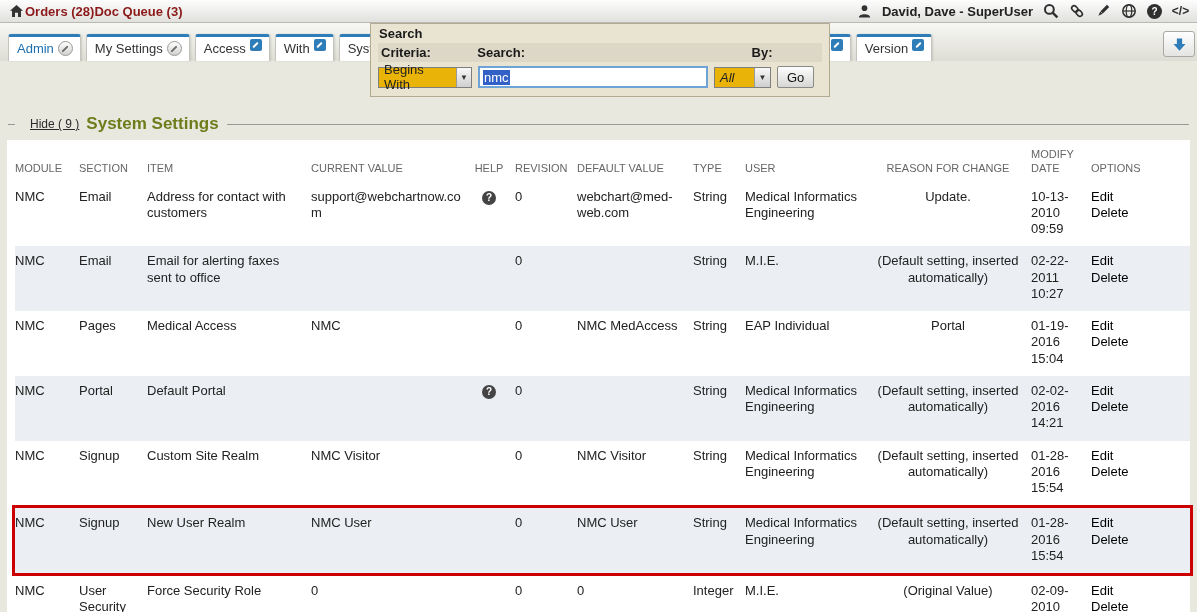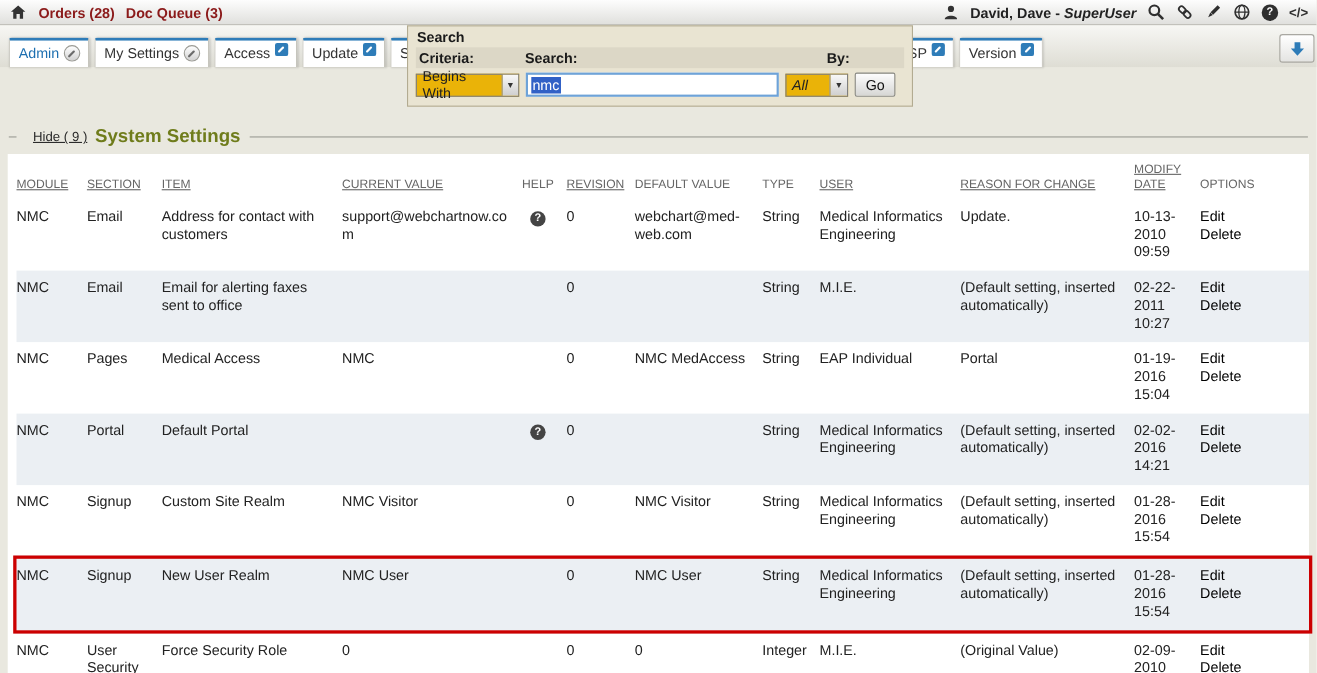--- a/index.html
+++ b/index.html
@@ -14,25 +14,25 @@
   #app { position:relative; width:1197px; height:612px; overflow:hidden; }
 
   
   .topbar {
     height: 23px;
     background: linear-gradient(#fdfdfd, #e0e0dd);
     border-bottom: 1px solid #b9b8b2;
     display: flex; align-items: center;
     padding: 0 8px; gap: 12px;
   }
-  .topbar .left, .topbar .right { display:flex; align-items:center; gap:10px; }
+  .topbar .left, .topbar .right { display:flex; align-items:center; }
   .topbar .right { margin-left:auto; gap:9px; }
   .top-link { color:#8b1a1a; font-weight:bold; font-size:13px; cursor:pointer; text-decoration:none; }
   .user-label { font-weight:bold; color:#222; }
-  .user-label .role { font-style: italic; }
+  .user-label .role { }
   .ticon { width:17px; height:17px; display:flex; align-items:center; justify-content:center; cursor:pointer; }
   .ticon svg { display:block; }
   .circle-help{ width:15px;height:15px;border-radius:50%;background:#2f2f2f;color:#fff;
     font-size:10px;font-weight:bold;display:flex;align-items:center;justify-content:center;}
   .circle-help::after{ content:"?"; }
   .code-glyph{ font-weight:bold; font-size:12px; color:#2f2f2f; }
   .code-glyph::after{ content:"</>"; }
 
   
   .tabbar {
@@ -122,36 +122,36 @@
   .hide-link { font-size:12px; color:#2b2b2b; text-decoration:underline; cursor:pointer; margin:0 7px 0 15px; white-space:nowrap; }
   .settings-title { font-size:17px; font-weight:bold; color:#6f7c1b; white-space:nowrap; }
 
   
   .table-wrap { background:#fff; margin:6px 7px 0 7px; padding:6px 0 0 8px; }
   .thead { display:flex; align-items:flex-end; padding:2px 0 6px 0; }
   .th {
     font-size:11px; color:#666; text-transform:uppercase;
     line-height:1.25; padding-right:8px;
   }
-  .th.sortable { text-decoration:underline; cursor:pointer; }
+  .th.sortable { cursor:pointer; }
   .trow { display:flex; padding:7px 0 9px 0; line-height:1.25; }
   #table-body .trow:nth-child(even) { background:#ebeff3; }
   .trow.hl { border:3px solid #cc0000; padding-left:0; margin-left:-3px; margin-right:-3px; }
   .td { padding-right:8px; overflow-wrap:break-word; }
 
   .c-module { width:64px; }
   .c-section { width:68px; }
   .c-item { width:164px; }
   .c-current { width:160px; }
   .c-help { width:44px; text-align:center; }
   .c-revision { width:62px; }
   .c-default { width:116px; }
   .c-type { width:52px; }
   .c-user { width:128px; }
-  .c-reason { width:158px; }
+  .c-reason { width:158px;text-align:center; }
   .c-date { width:60px; }
   .c-options { width:70px; }
 
   .help-badge {
     display:inline-flex; width:14px; height:14px; border-radius:50%;
     background:#444; color:#fff; font-size:10px; font-weight:bold;
     align-items:center; justify-content:center; cursor:pointer;
   }
   .help-badge::after{ content:"?"; }
   .opt { display:block; color:#000; text-decoration:none; cursor:pointer; }
@@ -227,21 +227,21 @@
     </div>
     <div class="tab">
       <span class="tab-label">My Settings</span>
       <span class="tab-circle"></span>
     </div>
     <div class="tab">
       <span class="tab-label">Access</span>
       <span class="tab-mini"></span>
     </div>
     <div class="tab">
-      <span class="tab-label">Update</span>
+      <span class="tab-label">With</span>
       <span class="tab-mini"></span>
     </div>
     <div class="tab">
       <span class="tab-label">System</span>
       <span class="tab-mini"></span>
     </div>
     <div class="tab">
       <span class="tab-label">Interface</span>
       <span class="tab-mini"></span>
     </div>

